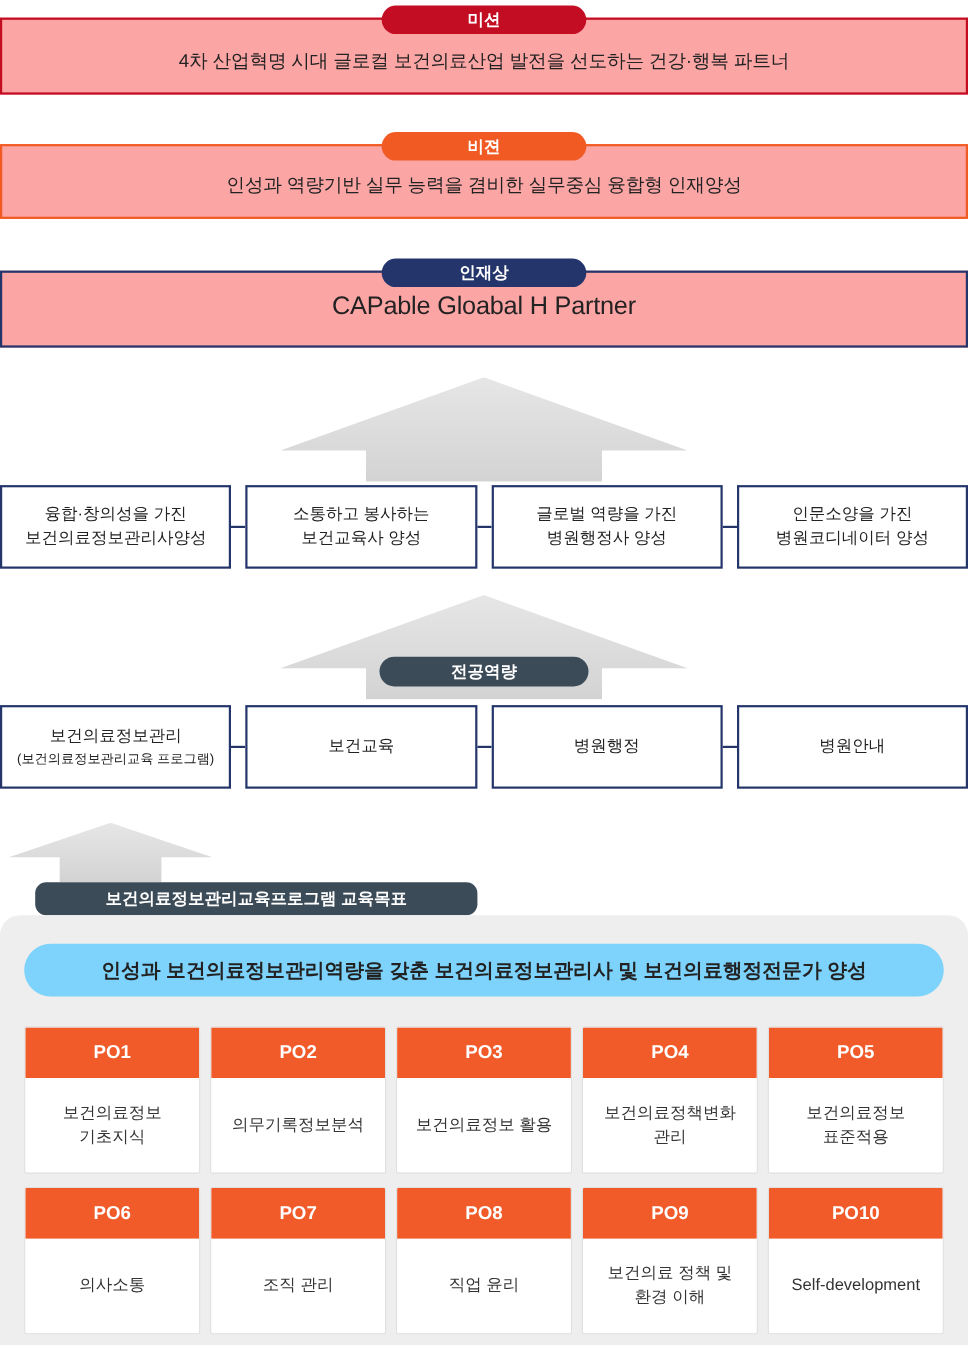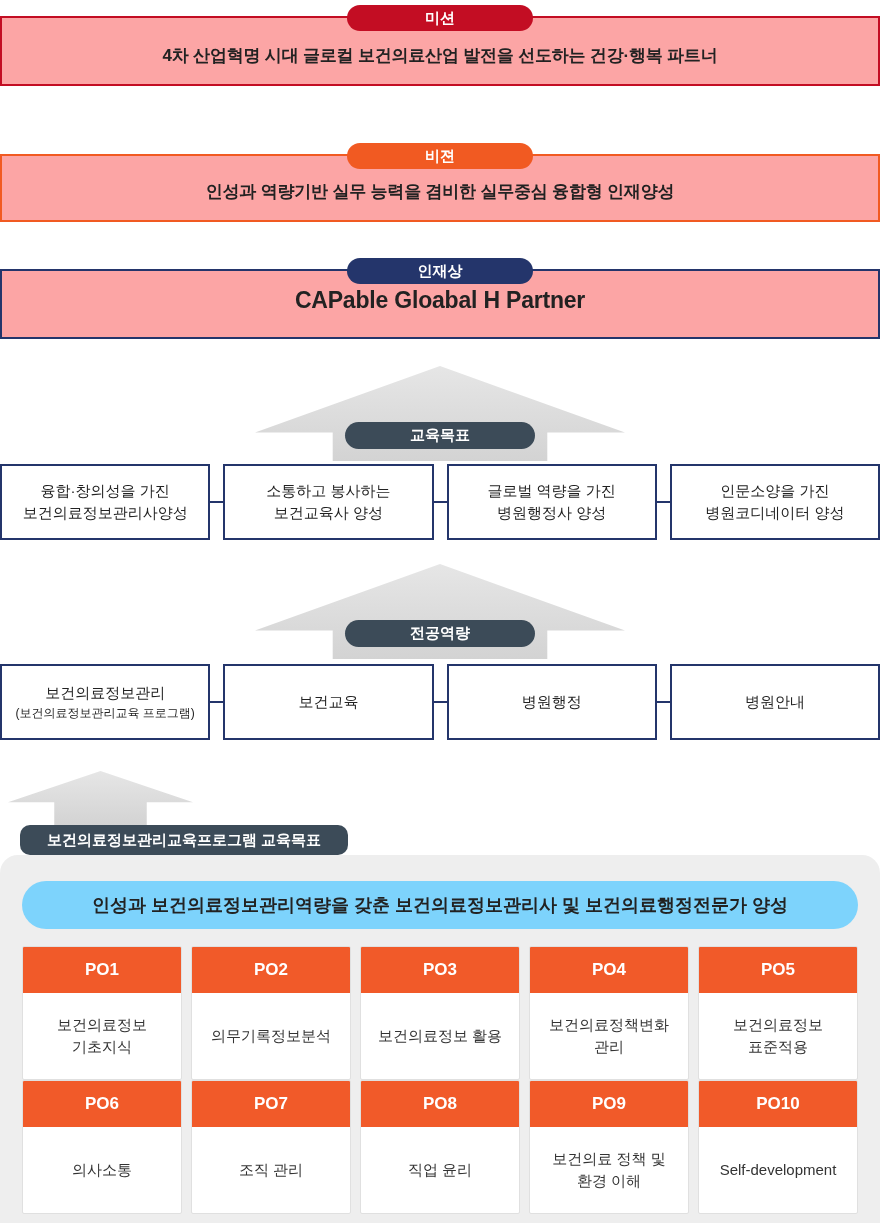--- a/index.html
+++ b/index.html
@@ -5,25 +5,25 @@
   html,body{margin:0;padding:0;background:#fff}
   body{font-family:"Liberation Sans","DejaVu Sans",sans-serif;color:#222}
   .page{position:relative;width:880px;margin:0 auto;display:flow-root}
 
   
   .pill{display:flex;align-items:center;justify-content:center;border-radius:999px;color:#fff;font-weight:700;font-size:15px}
   .pill-top{position:absolute;top:-13px;left:50%;transform:translateX(-50%);width:186px;height:26px}
 
   
   .tier-box{position:relative;height:66px;border:2px solid;display:flex;align-items:flex-end;justify-content:center;background:#fca5a5}
-  .tier-text{font-size:17px;font-weight:700;letter-spacing:-0.2px}
+  .tier-text{font-size:17px;font-weight:400;letter-spacing:-0.2px}
   .sec-mission{margin-top:16px}
   .sec-mission .tier-box{border-color:var(--mission-red,#c30d23)}
   .sec-mission .pill-top{background:var(--mission-red,#c30d23)}
-  .sec-vision{margin-top:68px}
+  .sec-vision{margin-top:45px}
   .sec-vision .tier-box{border-color:var(--vision-orange,#f15a22);height:64px}
   .sec-vision .pill-top{background:var(--vision-orange,#f15a22)}
   .sec-talent{margin-top:47px}
   .sec-talent .tier-box{border-color:var(--navy,#24356b)}
   .sec-talent .pill-top{background:var(--navy,#24356b)}
   .sec-talent .tier-text{font-size:23px}
 
   
   .arrow-wrap{position:relative;width:370px;margin:0 auto;height:95px}
   .arrow-wrap.first{margin-top:27px}
@@ -40,26 +40,26 @@
     align-items:center;justify-content:center;text-align:center;padding:12px}
   .row-box .title{font-size:15px;line-height:1.45;white-space:pre-line;font-weight:500;color:#222}
   .row-box .subtitle{font-size:12px;margin-top:1px;font-weight:500;color:#222}
   .row-box .subtitle:empty{display:none}
   .connector{width:13px;align-self:center;height:2px;background:var(--navy,#24356b);flex:none}
 
   
   .program-head{margin-top:31px}
   .small-arrow{width:185px;height:54px;margin-left:8px;background:linear-gradient(180deg,#e6e6e6,#d3d3d3);
     clip-path:polygon(50% 0%,100% 58%,75% 58%,75% 100%,25% 100%,25% 58%,0% 58%)}
-  .program-label{width:328px;height:30px;margin-left:20px;background:var(--slate,#3c4b58);border-radius:10px;
+  .program-label{width:402px;height:30px;margin-left:32px;background:var(--slate,#3c4b58);border-radius:10px;
     color:#fff;font-weight:700;font-size:15px;display:flex;align-items:center;justify-content:center}
   .panel{height:404px;background:var(--panel-gray,#eeeeee);border-radius:18px;padding:26px 22px 0}
   .banner{height:48px;background:#7dd3fc;border-radius:999px;display:flex;align-items:center;justify-content:center;
     font-size:18px;font-weight:700;color:#222}
-  .po-grid{margin-top:17px;display:grid;grid-template-columns:repeat(5,1fr);gap:0 9px}
+  .po-grid{margin-top:27px;display:grid;grid-template-columns:repeat(5,1fr);gap:12px 9px}
   .po-card{height:132px;background:#fff;border:1px solid #e0e0e0;display:flex;flex-direction:column;border-radius:2px;overflow:hidden}
   .po-head{height:46px;flex:none;background:var(--po-orange,#f15a29);color:#fff;font-weight:700;font-size:17px;
     display:flex;align-items:center;justify-content:center}
   .po-body{flex:1;display:flex;align-items:center;justify-content:center;text-align:center;font-size:15px;color:#333;
     line-height:1.45;white-space:pre-line;padding:4px}
 </style>
 </head>
 <body>
 
 <div class="page">
@@ -80,21 +80,20 @@
 
   <section class="sec-talent">
     <div class="tier-box">
       <div class="pill pill-top">인재상</div>
       <p class="tier-text">CAPable Gloabal H Partner</p>
     </div>
   </section>
 
   <div class="arrow-wrap first">
     <div class="big-arrow"></div>
-    <div class="pill arrow-pill">교육목표</div>
   </div>
 
   <div class="box-row row1">
     <div class="row-box">
       <span class="title">융합·창의성을 가진
 보건의료정보관리사양성</span>
 
     </div>
     <div class="connector"></div>
     <div class="row-box">

